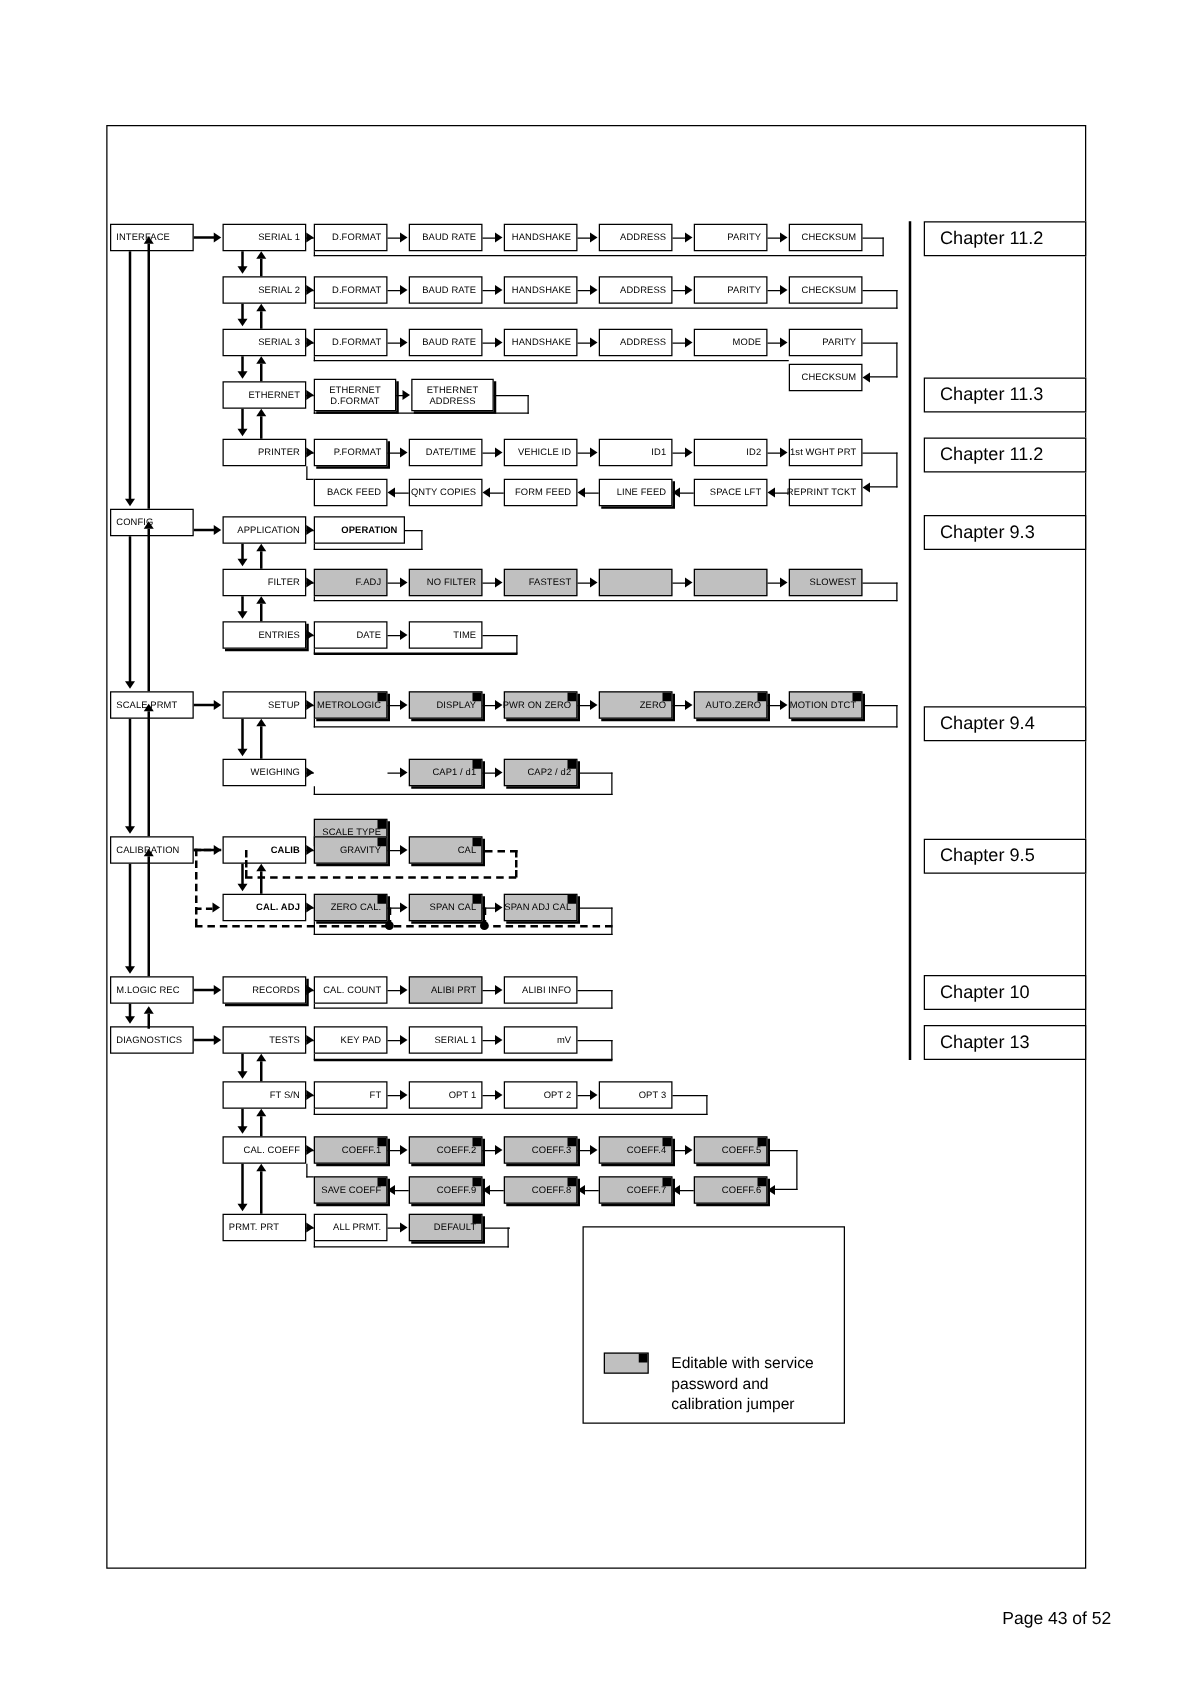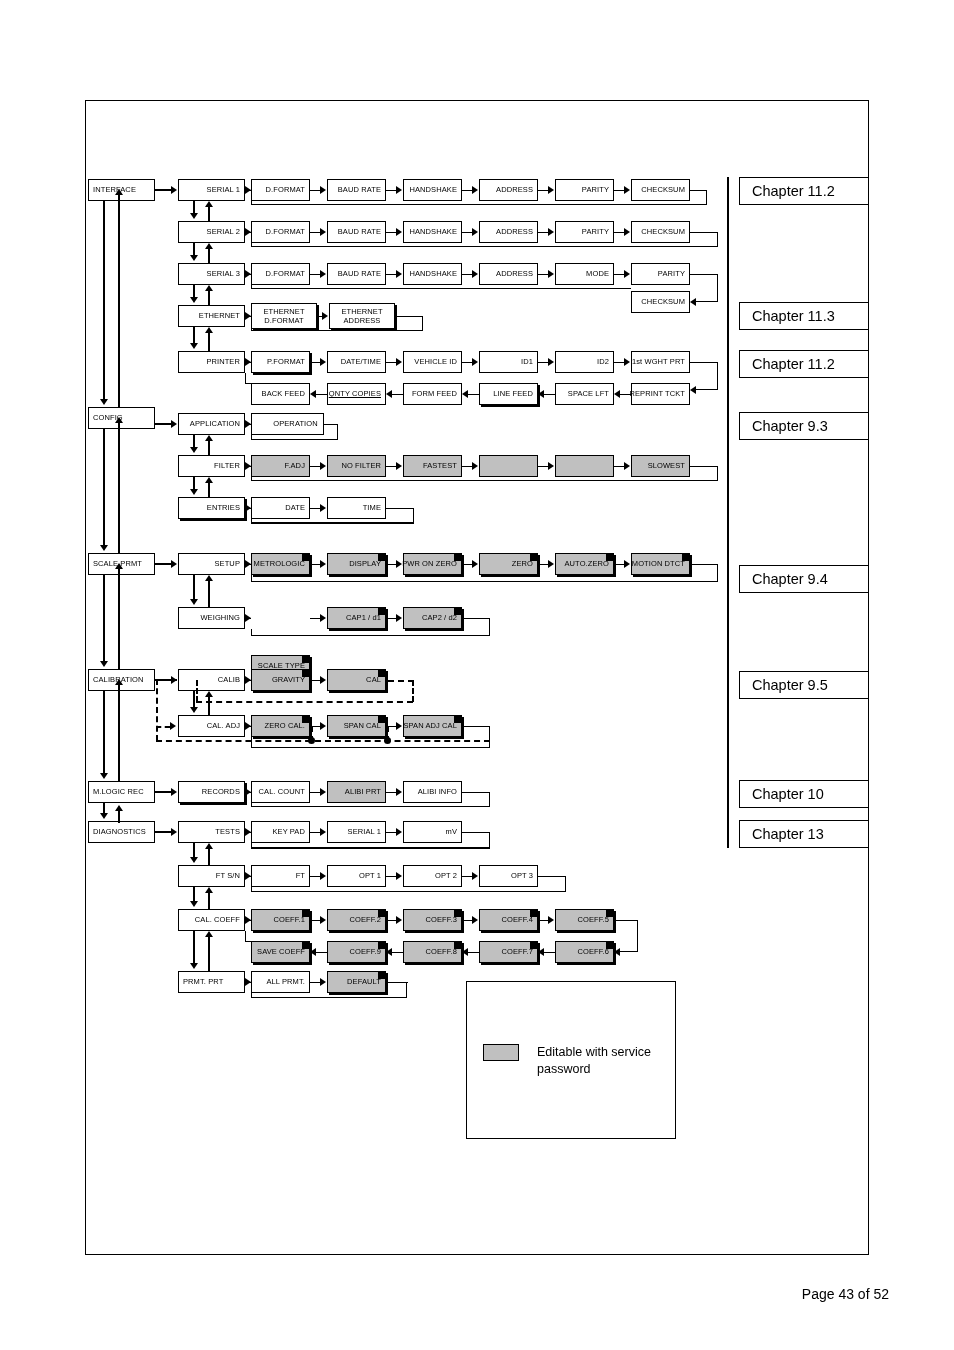--- a/index.html
+++ b/index.html
@@ -14,21 +14,21 @@
 
   
   .nd{position:absolute;box-sizing:border-box;border:1px solid #000;background:#fff;
       font-size:7.5px;line-height:1;color:#000;letter-spacing:.1px;
       display:flex;align-items:center;justify-content:flex-end;
       padding-right:4px;white-space:nowrap;overflow:visible;}
   .nd.lft{justify-content:flex-start;padding-left:4px;padding-right:0;}
   .nd.ctr{justify-content:center;padding-right:0;}
   .nd.two{flex-direction:column;justify-content:center;align-items:center;
           padding:0;line-height:1.25;}
-  .nd.bold{font-weight:normal;padding-left:16px;}
+  .nd.bold{font-weight:bold;padding-left:16px;}
   .nd.gray{background:#c0c0c0;}
   .nd.shadow{box-shadow:2px 2px 0 0 #000;}
   
   .nd.jmp::after{content:"";position:absolute;right:0px;top:0px;
                  width:7px;height:7px;background:#000;}
 
   
   .ln{position:absolute;background:#000;}
   .hl{height:1px;}
   .vl{width:1px;}
@@ -352,21 +352,21 @@
     <div class="ar r" style="left:624px;top:358px;"></div>
 
   <div class="ln hl" style="left:690px;top:362px;width:28px;"></div>
   <div class="ln vl" style="left:717px;top:362px;height:28px;"></div>
   <div class="ln hl" style="left:696px;top:389px;width:22px;"></div>
   <div class="ar l" style="left:690px;top:386px;"></div>
 
   <div class="nd" style="left:251px;top:383px;width:59px;height:22px;">
       <span>BACK FEED</span>
     </div>
-  <div class="nd" style="left:327px;top:383px;width:59px;height:22px;text-decoration:underline;">
+  <div class="nd" style="left:327px;top:383px;width:59px;height:22px;">
       <span>QNTY COPIES</span>
     </div>
   <div class="nd" style="left:403px;top:383px;width:59px;height:22px;">
       <span>FORM FEED</span>
     </div>
   <div class="nd shadow" style="left:479px;top:383px;width:59px;height:22px;">
       <span>LINE FEED</span>
     </div>
   <div class="nd" style="left:555px;top:383px;width:59px;height:22px;">
       <span>SPACE LFT</span>
@@ -758,21 +758,21 @@
   <div class="ln hl" style="left:245px;top:982px;width:6px;"></div>
     <div class="ar r" style="left:245px;top:978px;"></div>
   <div class="ln hl" style="left:310px;top:982px;width:11px;"></div>
     <div class="ar r" style="left:320px;top:978px;"></div>
   <div class="ln hl" style="left:388px;top:982px;width:20px;"></div>
   <div class="ln vl" style="left:406px;top:982px;height:16px;"></div>
   <div class="ln hl" style="left:251px;top:997px;width:156px;"></div>
   <div class="ln vl" style="left:251px;top:993px;height:5px;"></div>
 
   <div id="legend">
-    <div class="lg-row" style="left:16px;top:62px;width:180px;">
-      <div class="lg-sw gray"></div>
-      <div class="lg-tx">Editable with service password</div>
+    <div class="lg-row" style="left:16px;top:100px;width:180px;">
+      <div class="lg-sw gray jmp"></div>
+      <div class="lg-tx">Editable with service password and calibration jumper</div>
     </div>
   </div>
 
   <div id="footer">Page 43 of 52</div>
 
 </div>
 
 </body></html>

